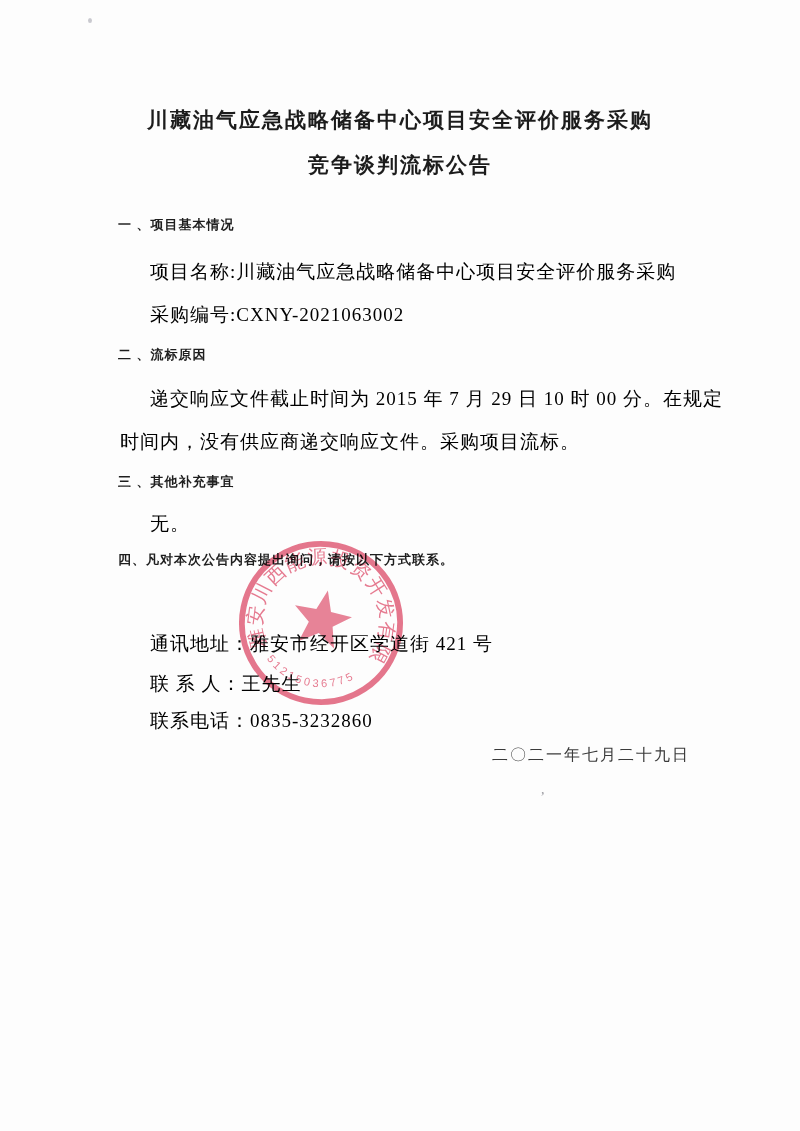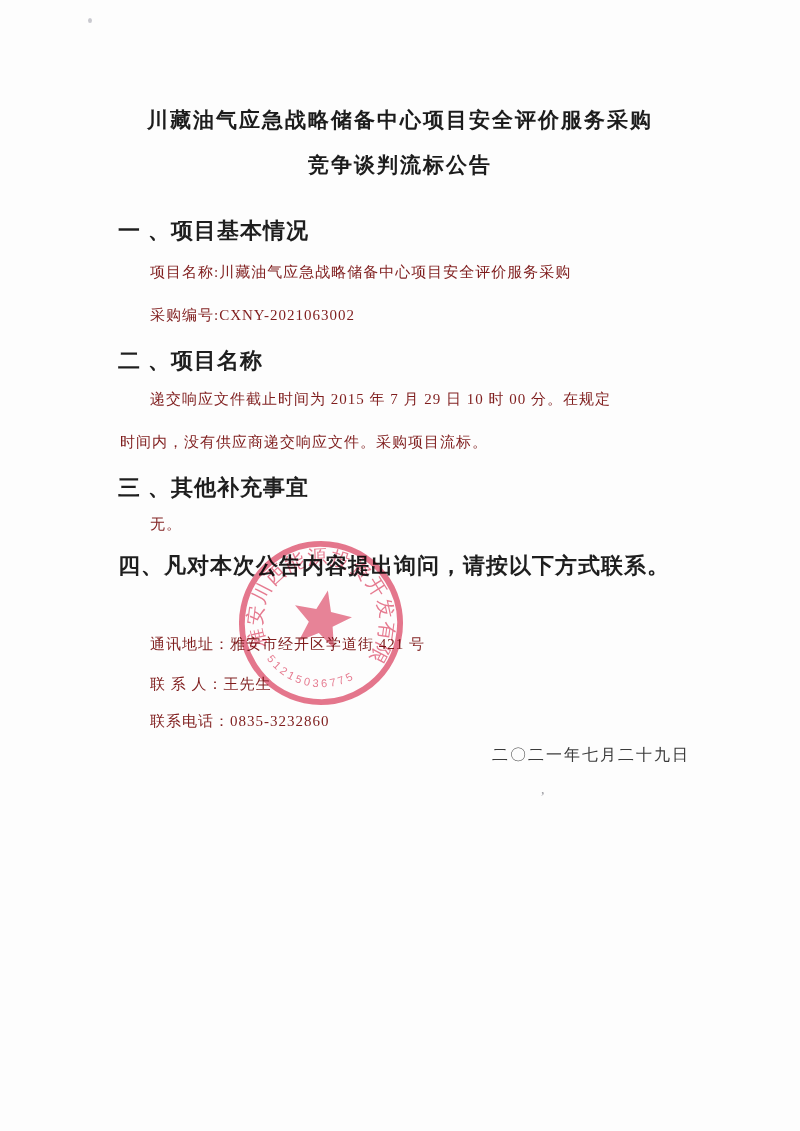--- a/index.html
+++ b/index.html
@@ -11,43 +11,43 @@
     position: relative;
     overflow: hidden;
   }
   .page {
     position: absolute;
     inset: 0;
     background: #fdfdfd;
   }
   .line {
     position: absolute;
-    font-size: 15px;
+    font-size: 19px;
     line-height: 26px;
     letter-spacing: 1px;
     white-space: nowrap;
-    color: #7f1d1d;
+    color: #000000;
     text-align: center;
   }
   .title {
     position: absolute;
     left: 0; right: 0;
     text-align: center;
     font-family: "Liberation Sans", sans-serif;
     font-weight: bold;
     font-size: 21px;
     letter-spacing: 2px;
     color: #1c1c1c;
   }
   .heading {
     position: absolute;
     left: 118px;
     font-family: "Liberation Sans", sans-serif;
     font-weight: bold;
-    font-size: 22px;
+    font-size: 13px;
     letter-spacing: 1px;
     color: #1e1e1e;
     white-space: nowrap;
   }
   .indent { left: 150px; }
   .flush  { left: 120px; }
   .date-line {
     position: absolute;
     right: 110px;
     font-size: 16px;
@@ -85,21 +85,21 @@
 
 <div class="page">
 
   <div class="title" style="top:106px">川藏油气应急战略储备中心项目安全评价服务采购</div>
   <div class="title" style="top:151px">竞争谈判流标公告</div>
 
   <div class="heading" style="top:216px">一 、项目基本情况</div>
   <div class="line indent" style="top:259px">项目名称:川藏油气应急战略储备中心项目安全评价服务采购</div>
   <div class="line indent" style="top:302px">采购编号:CXNY-2021063002</div>
 
-  <div class="heading" style="top:346px">二 、项目名称</div>
+  <div class="heading" style="top:346px">二 、流标原因</div>
   <div class="line indent" style="top:386px">递交响应文件截止时间为 2015 年 7 月 29 日 10 时 00 分。在规定</div>
   <div class="line flush" style="top:429px">时间内，没有供应商递交响应文件。采购项目流标。</div>
 
   <div class="heading" style="top:473px">三 、其他补充事宜</div>
   <div class="line indent" style="top:511px">无。</div>
 
   <div class="heading" style="top:551px">四、凡对本次公告内容提出询问，请按以下方式联系。</div>
   <div class="line indent" style="top:631px">通讯地址：雅安市经开区学道街 421 号</div>
   <div class="line indent" style="top:671px">联 系 人：王先生</div>
   <div class="line indent" style="top:708px">联系电话：0835-3232860</div>

